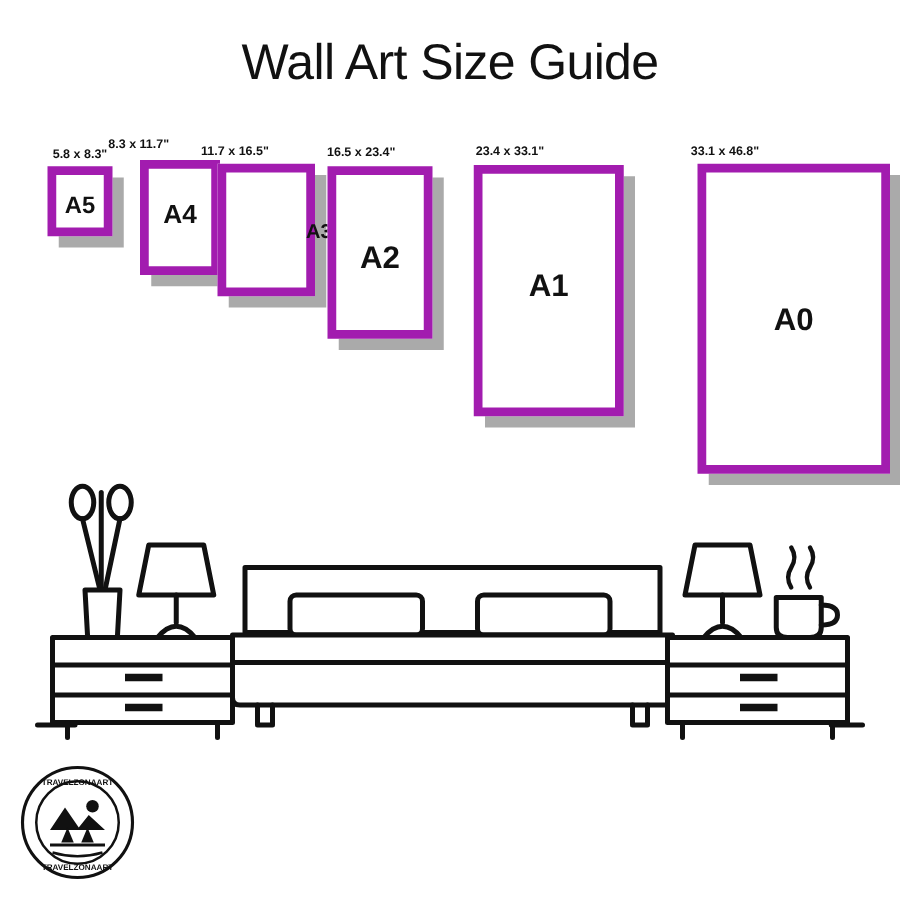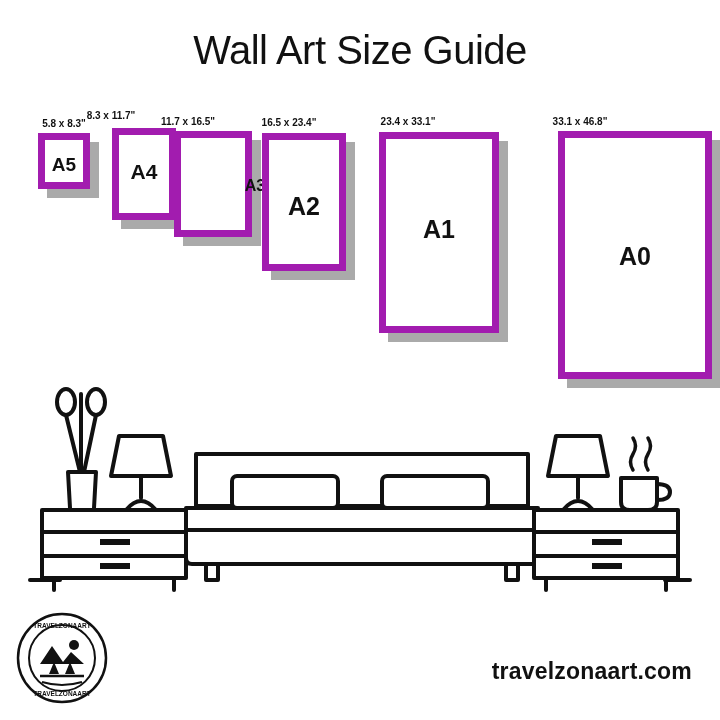--- a/index.html
+++ b/index.html
@@ -239,15 +239,14 @@
 
       <path d="M33 62 L38 50 L43 62 Z" fill="#111111"></path>
       <path d="M49 62 L54 50 L59 62 Z" fill="#111111"></path>
       <line x1="24" y1="64" x2="68" y2="64" stroke="#111111" stroke-width="2.5"></line>
       <path d="M26 70 q20 6 40 0" stroke="#111111" stroke-width="2" fill="none"></path>
       <text x="46" y="16" font-family="Liberation Sans, sans-serif" font-size="6.5" font-weight="bold" fill="#111111" text-anchor="middle">TRAVELZONAART</text>
       <text x="46" y="84" font-family="Liberation Sans, sans-serif" font-size="6.5" font-weight="bold" fill="#111111" text-anchor="middle">TRAVELZONAART</text>
     </svg>
   </div>
 
-  <div class="site-url">travelzonaart.com</div>
 
 </div>
 
 </body></html>

